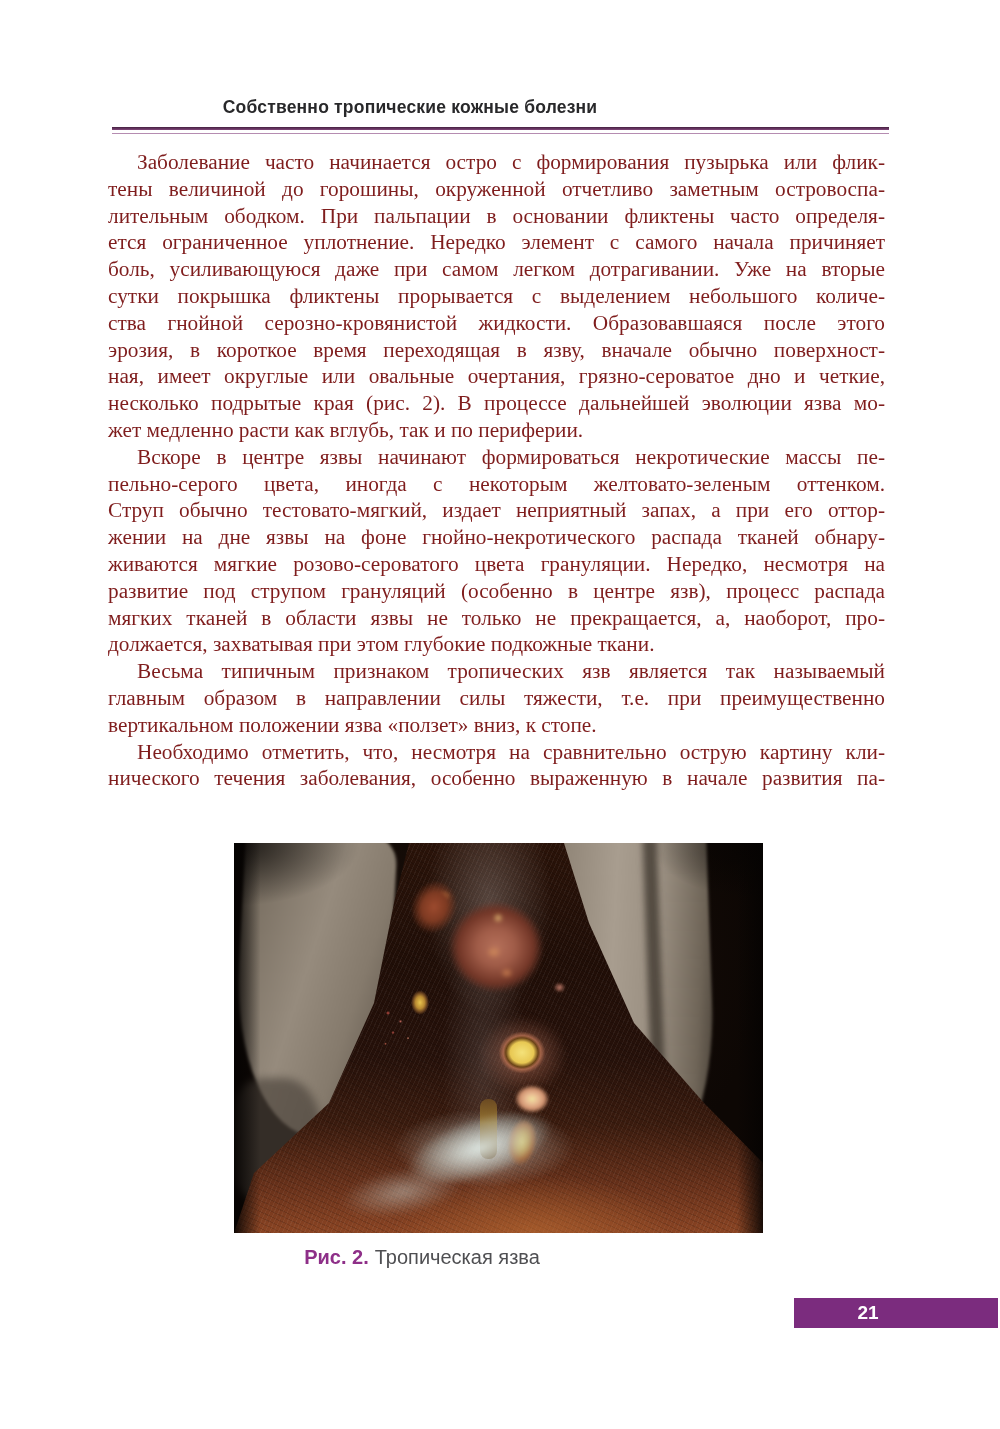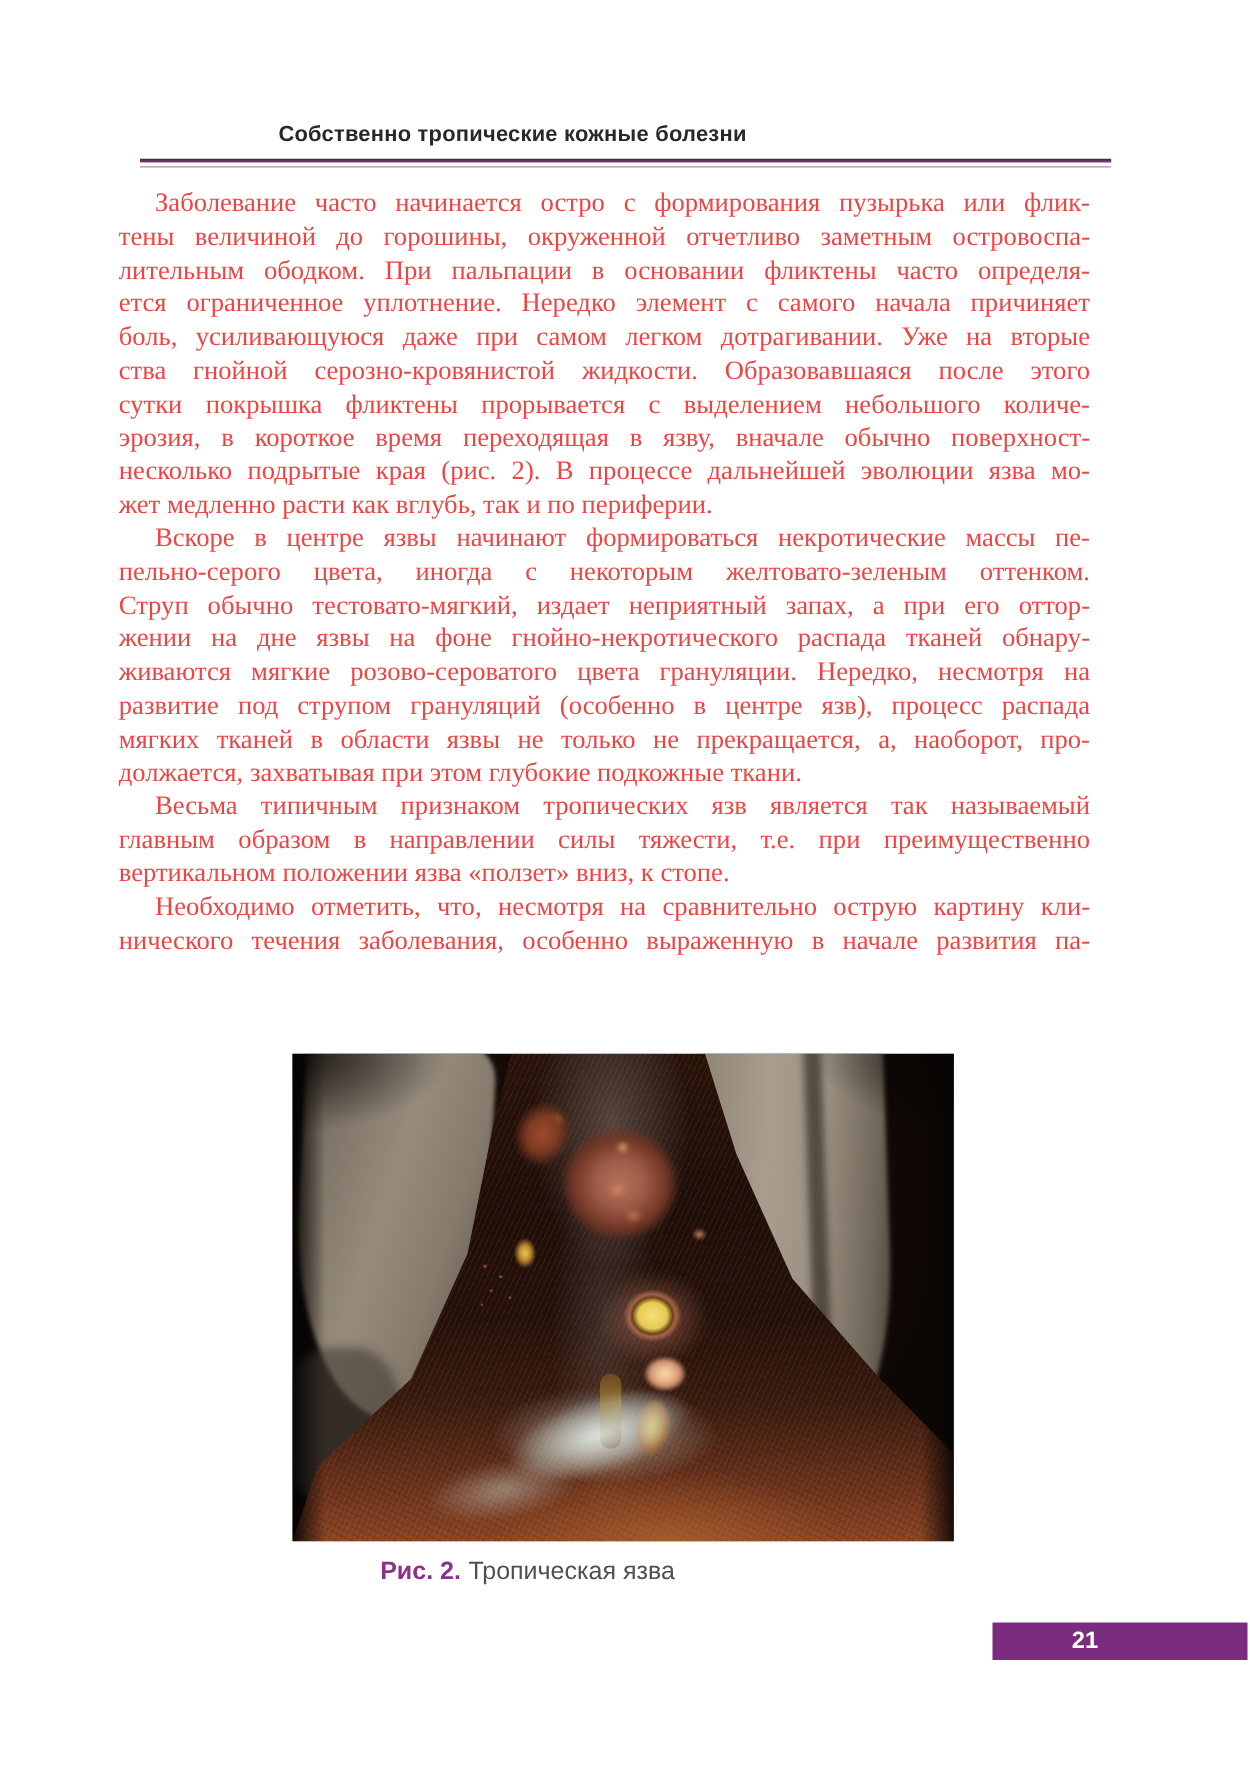--- a/index.html
+++ b/index.html
@@ -13,22 +13,22 @@
     position:absolute; left:0; top:97px; width:820px; text-align:center;
     font-family:"Liberation Sans", sans-serif; font-size:17.5px; font-weight:600;
     color:#28282a; letter-spacing:.2px;
   }
   .head-rule { position:absolute; left:112px; top:127px; width:777px; height:3px;
     background:linear-gradient(180deg,#44203f,#81467b); }
   .head-rule::after { content:""; position:absolute; left:0; right:0; top:6px; height:1px; background:#b58cb1; }
 
   
   .body-text {
-    position:absolute; left:95px; top:149px; width:777px;
-    font-size:21.3px; line-height:26.8px; color:#ef4444;
+    position:absolute; left:108px; top:149px; width:777px;
+    font-size:21.3px; line-height:26.8px; color:#7f1d1d;
   }
   .para { margin:0; padding:0; }
   .ln { display:block; white-space:nowrap; text-align:left; }
   .ln.j { white-space:normal; text-align:justify; text-align-last:justify; }
   .ln.first { text-indent:29px; }
 
   
   .photo {
     position:absolute; left:234px; top:843px; width:529px; height:390px;
     background:radial-gradient(ellipse at 50% 30%, #1c100a 0%, #0d0704 70%);
@@ -123,23 +123,24 @@
   <div class="running-head">Собственно тропические кожные болезни</div>
   <div class="head-rule"></div>
 
   <main class="body-text">
     <p class="para">
       <span class="ln j first">Заболевание часто начинается остро с формирования пузырька или флик-</span>
       <span class="ln j">тены величиной до горошины, окруженной отчетливо заметным островоспа-</span>
       <span class="ln j">лительным ободком. При пальпации в основании фликтены часто определя-</span>
       <span class="ln j">ется ограниченное уплотнение. Нередко элемент с самого начала причиняет</span>
       <span class="ln j">боль, усиливающуюся даже при самом легком дотрагивании. Уже на вторые</span>
+      <span class="ln j">сутки покрышка фликтены прорывается с выделением небольшого количе-</span>
       <span class="ln j">ства гнойной серозно-кровянистой жидкости. Образовавшаяся после этого</span>
-      <span class="ln j">сутки покрышка фликтены прорывается с выделением небольшого количе-</span>
       <span class="ln j">эрозия, в короткое время переходящая в язву, вначале обычно поверхност-</span>
+      <span class="ln j">ная, имеет округлые или овальные очертания, грязно-сероватое дно и четкие,</span>
       <span class="ln j">несколько подрытые края (рис. 2). В процессе дальнейшей эволюции язва мо-</span>
       <span class="ln">жет медленно расти как вглубь, так и по периферии.</span>
     </p>
     <p class="para">
       <span class="ln j first">Вскоре в центре язвы начинают формироваться некротические массы пе-</span>
       <span class="ln j">пельно-серого цвета, иногда с некоторым желтовато-зеленым оттенком.</span>
       <span class="ln j">Струп обычно тестовато-мягкий, издает неприятный запах, а при его оттор-</span>
       <span class="ln j">жении на дне язвы на фоне гнойно-некротического распада тканей обнару-</span>
       <span class="ln j">живаются мягкие розово-сероватого цвета грануляции. Нередко, несмотря на</span>
       <span class="ln j">развитие под струпом грануляций (особенно в центре язв), процесс распада</span>

